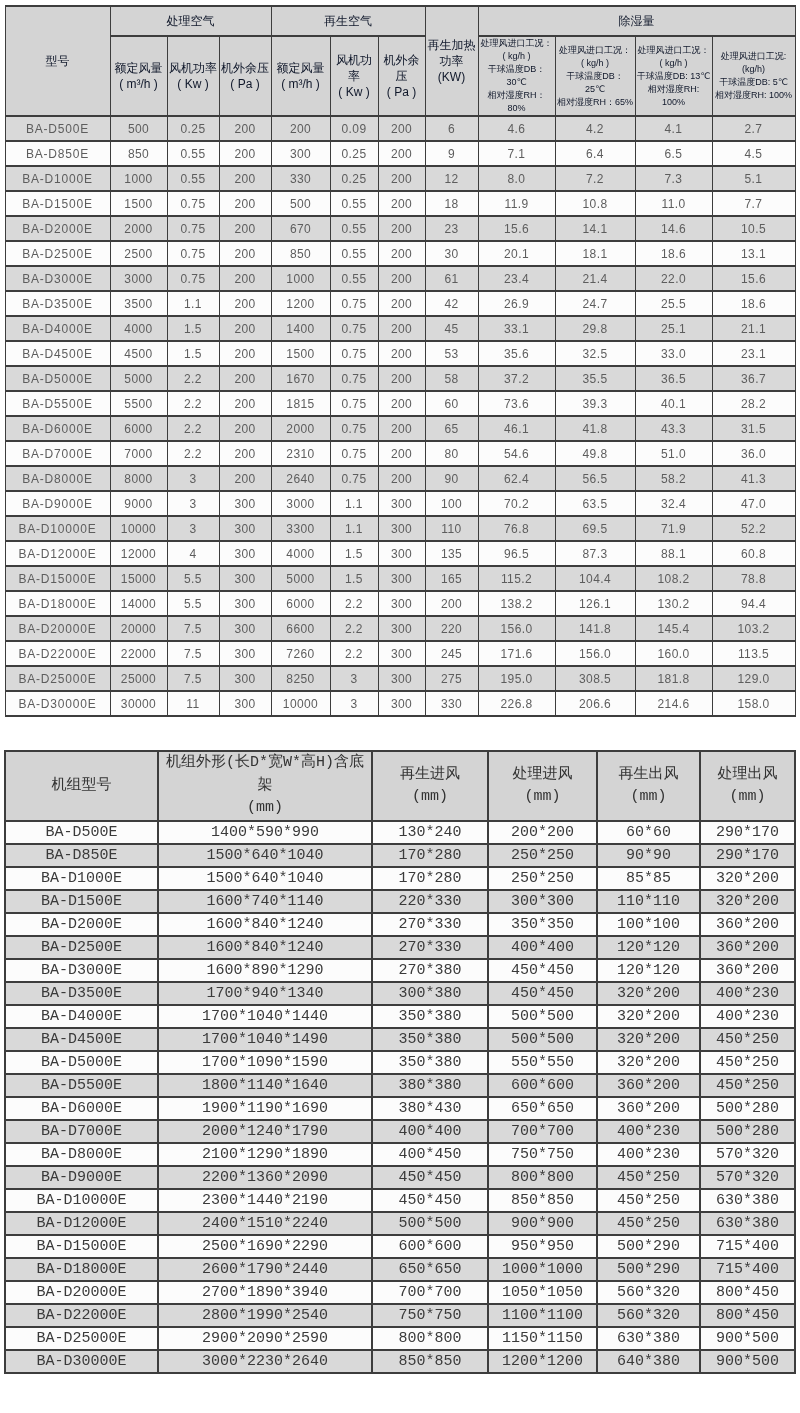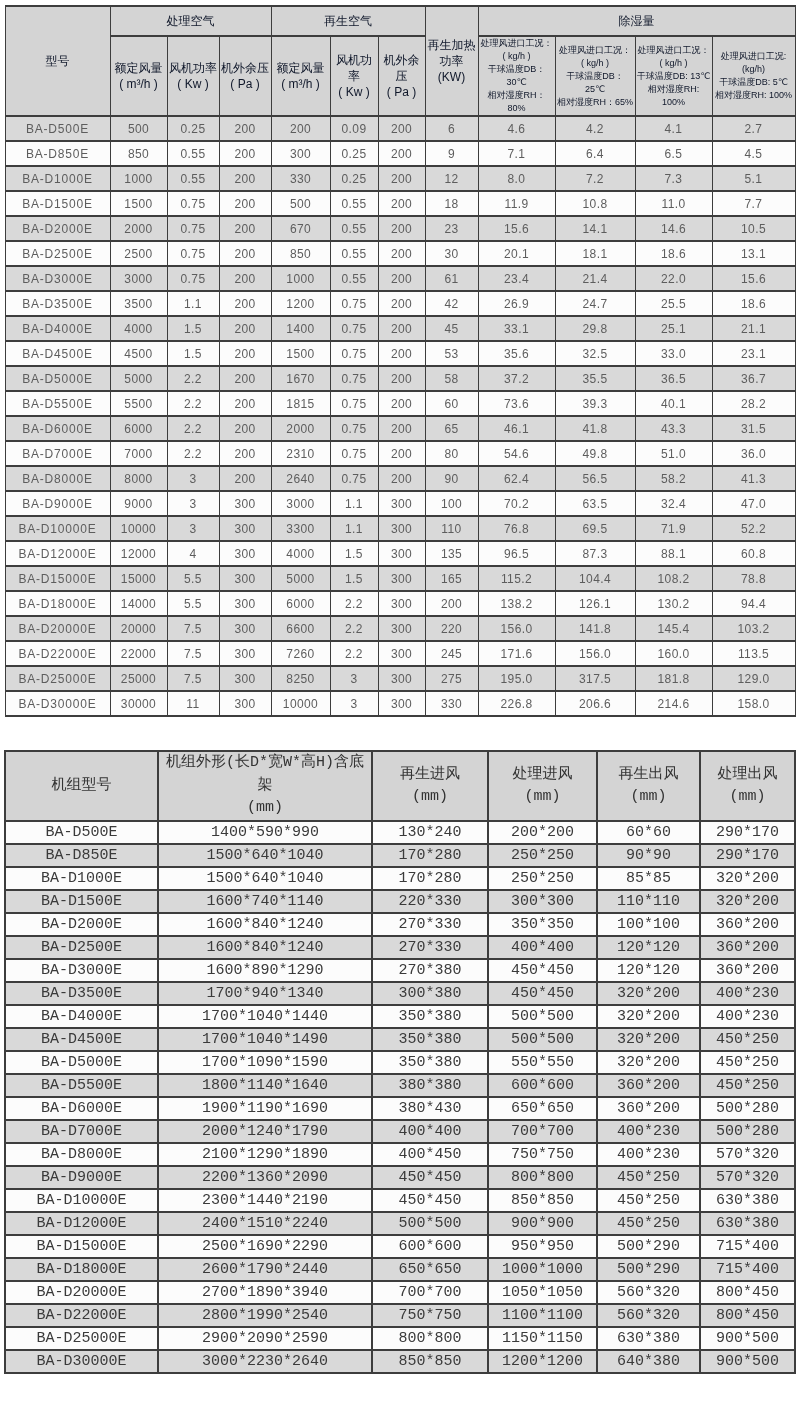--- a/index.html
+++ b/index.html
@@ -453,21 +453,21 @@
         <tr>
           <td>BA-D25000E</td>
           <td>25000</td>
           <td>7.5</td>
           <td>300</td>
           <td>8250</td>
           <td>3</td>
           <td>300</td>
           <td>275</td>
           <td>195.0</td>
-          <td>317.5</td>
+          <td>308.5</td>
           <td>181.8</td>
           <td>129.0</td>
         </tr>
         <tr>
           <td>BA-D30000E</td>
           <td>30000</td>
           <td>11</td>
           <td>300</td>
           <td>10000</td>
           <td>3</td>

